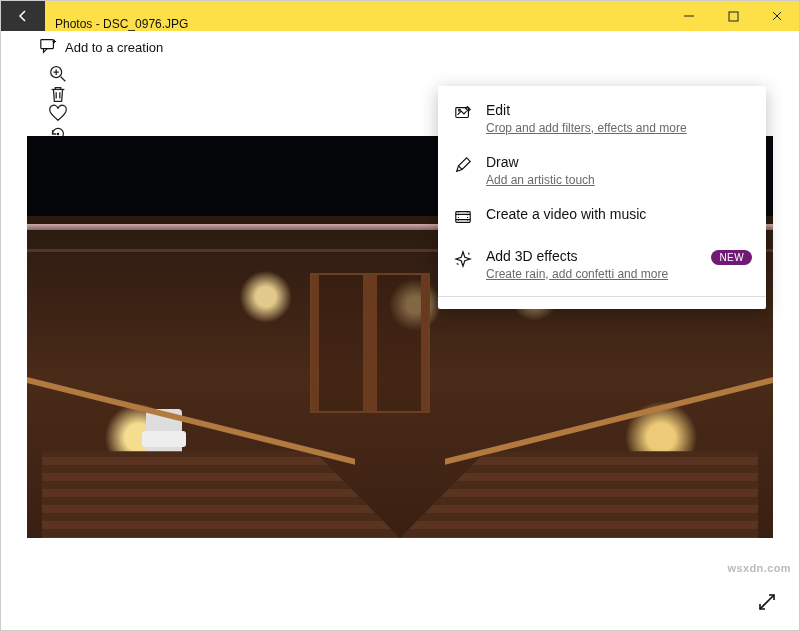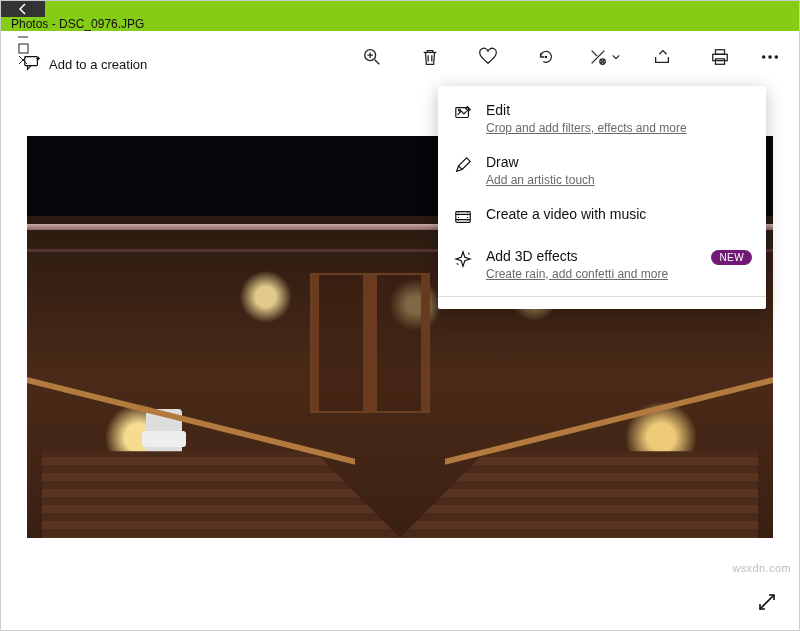--- a/index.html
+++ b/index.html
@@ -1,27 +1,27 @@
 <!DOCTYPE html>
 <html><head>
 <meta charset="utf-8">
 <style>
   * { box-sizing: border-box; margin: 0; padding: 0; font-family: "Segoe UI", Arial, sans-serif; }
   body { width: 800px; height: 631px; background: #fff; overflow: hidden; position: relative; border: 1px solid #ccc; }
 
   
-  .titlebar { height: 30px; display: flex; align-items: flex-start; background: #84cc16; flex-direction: column; }
+  .titlebar { height: 30px; display: flex; align-items: flex-end; background: #fde047; }
   .back-btn { width: 44px; height: 30px; background: #333; color: #fff; display: flex; align-items: center; justify-content: center; }
   .title { font-size: 12px; margin-left: 10px; color: #111; flex: 0 0 auto; }
   .titlespacer { flex: 1; }
   .winctl { width: 44px; height: 30px; display: flex; align-items: center; justify-content: center; font-size: 12px; color: #222;}
   .winctl svg { stroke:#222; }
 
   
-  .toolbar { height: 50px; display: flex; align-items: flex-end; padding: 0 8px 0 12px; }
+  .toolbar { height: 50px; display: flex; align-items: flex-start; padding: 0 8px 0 28px; flex-direction: column; }
   .addcreation { display: flex; align-items: center; gap: 8px; font-size: 13px; color: #111; padding: 6px 10px; }
   .toolspacer { flex: 1; }
   .tool { width: 58px; height: 48px; display: flex; align-items: center; justify-content: center; color: #111; }
   .tool.group { gap:4px; }
   .tool svg { stroke: #222; fill:none; stroke-width:1.4; }
 
   
   .photo-area { position: absolute; left: 26px; top: 135px; width: 746px; height: 402px; overflow:hidden; }
   .photo {
     width:100%; height:100%;
@@ -58,21 +58,21 @@
   .mi-title { font-size: 14px; color: #111; line-height:1.25;}
   .mi-sub { font-size: 12px; color: #6a6a6a; line-height:1.3; margin-top:1px;text-decoration:underline;}
   .menu-sep { height: 1px; background: #ddd; margin: 4px 0; }
   .badge { position:absolute; right:14px; top:10px; font-size:10px; background:#701a75; color:#fff;
            padding:2px 8px; border-radius:10px; letter-spacing:0.4px;}
 
   
   .fullscreen { position: absolute; right: 16px; bottom: 12px; width: 32px; height: 32px;
                 display:flex;align-items:center;justify-content:center;}
 
-  .watermark{position:absolute;right:8px;bottom:56px;font-size:11px;color:rgba(180,180,180,0.9);letter-spacing:0.4px;}
+  .watermark{position:absolute;right:8px;bottom:56px;font-size:11px;color:rgba(180,180,180,0.9);letter-spacing:0.4px;font-weight:bold;}
 </style>
 </head>
 <body>
 
 <div class="titlebar">
   <div class="back-btn">
     <svg width="16" height="16" viewBox="0 0 16 16">
         <path d="M10 3 L5 8 L10 13" stroke="#fff" fill="none" stroke-width="1.5"></path>
       </svg>
   </div>

